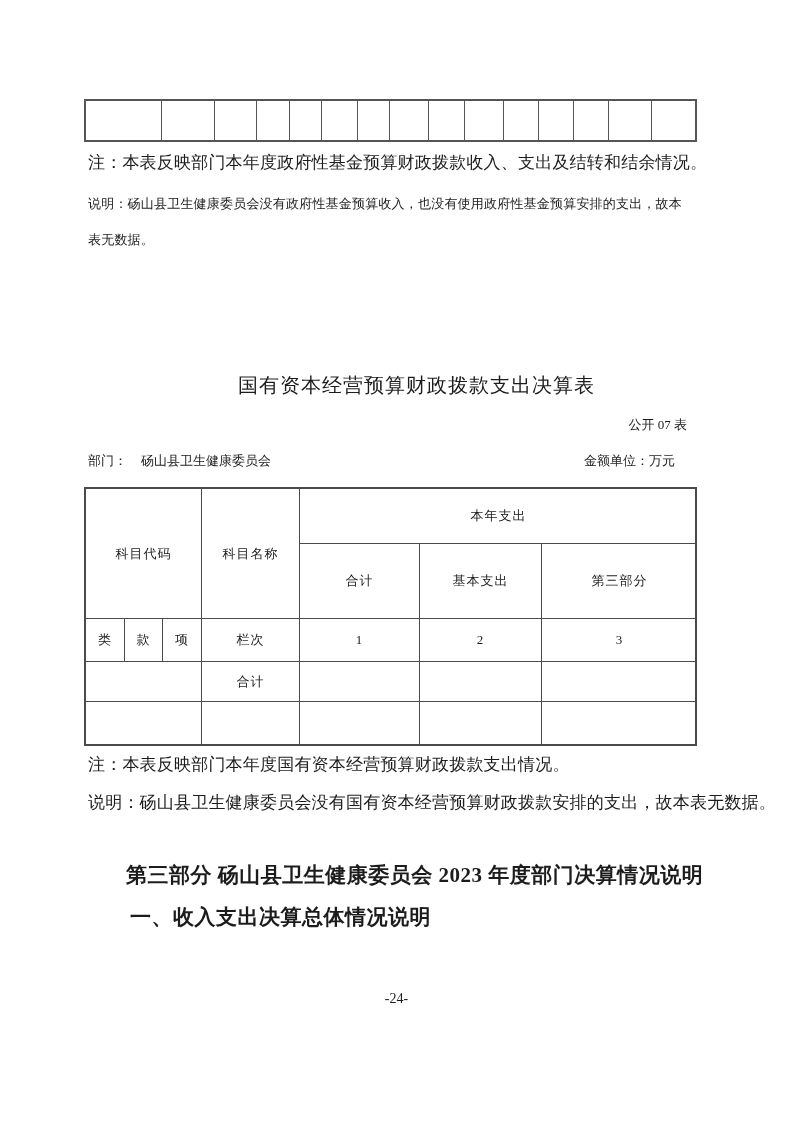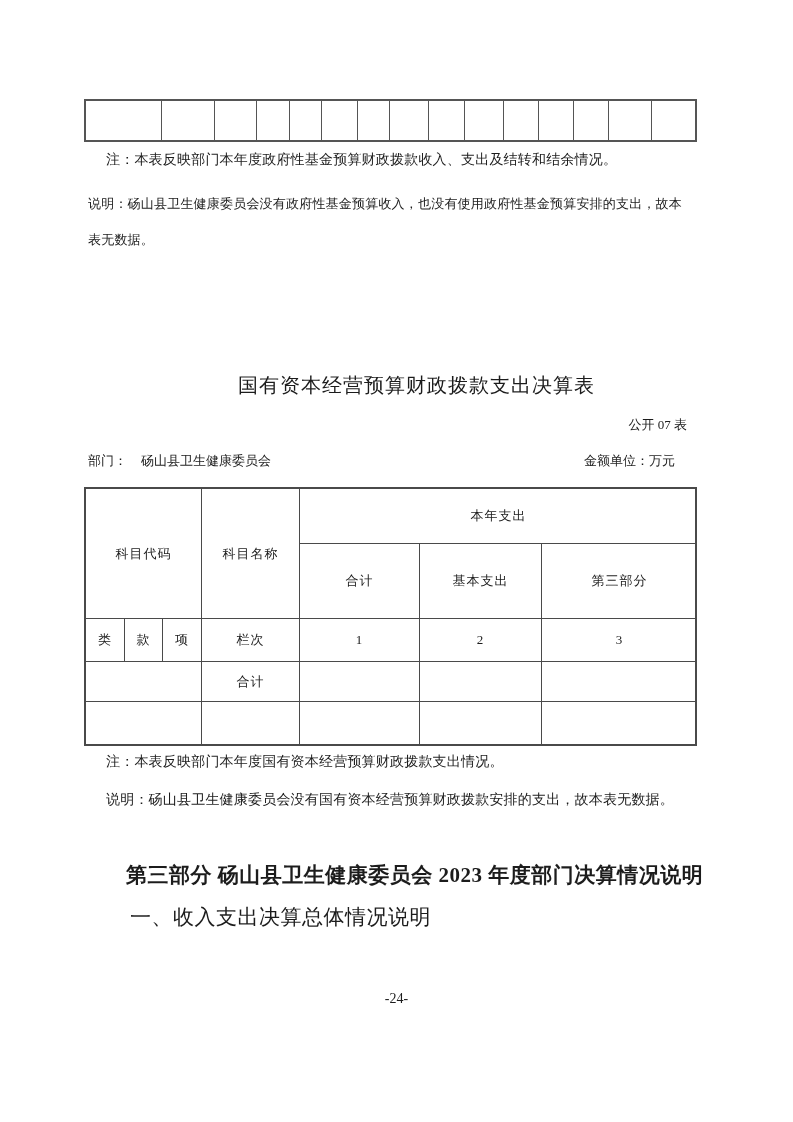--- a/index.html
+++ b/index.html
@@ -29,24 +29,23 @@
     height: 100%;
     border-right: 1px solid #555;
     background: #fff;
   }
   .cont-table .cell.no-r { border-right: none; }
 
   
   .note {
     position: absolute;
     left: 88px;
-    font-size: 14px;
+    font-size: 17px;
     letter-spacing: 0.2px;
     white-space: nowrap;
-    margin-left: 18px;
   }
   .remark-block {
     position: absolute;
     left: 88px;
     font-size: 13px;
     letter-spacing: 0.2px;
   }
   .remark-block .line { line-height: 36px; white-space: nowrap; }
 
   
@@ -126,21 +125,21 @@
     text-align: center;
     font-size: 21px;
     font-weight: bold;
     letter-spacing: 0.5px;
     padding-left: 36px;
   }
   .section-subheading {
     position: absolute;
     left: 130px; top: 903px;
     font-size: 21px;
-    font-weight: normal;
+    font-weight: bold;
     letter-spacing: 0.5px;
   }
   .section-body {
     position: absolute;
     left: 126px; top: 941px;
     font-size: 21px;
     letter-spacing: 0.5px;
     white-space: nowrap;
   }
   .page-number {

